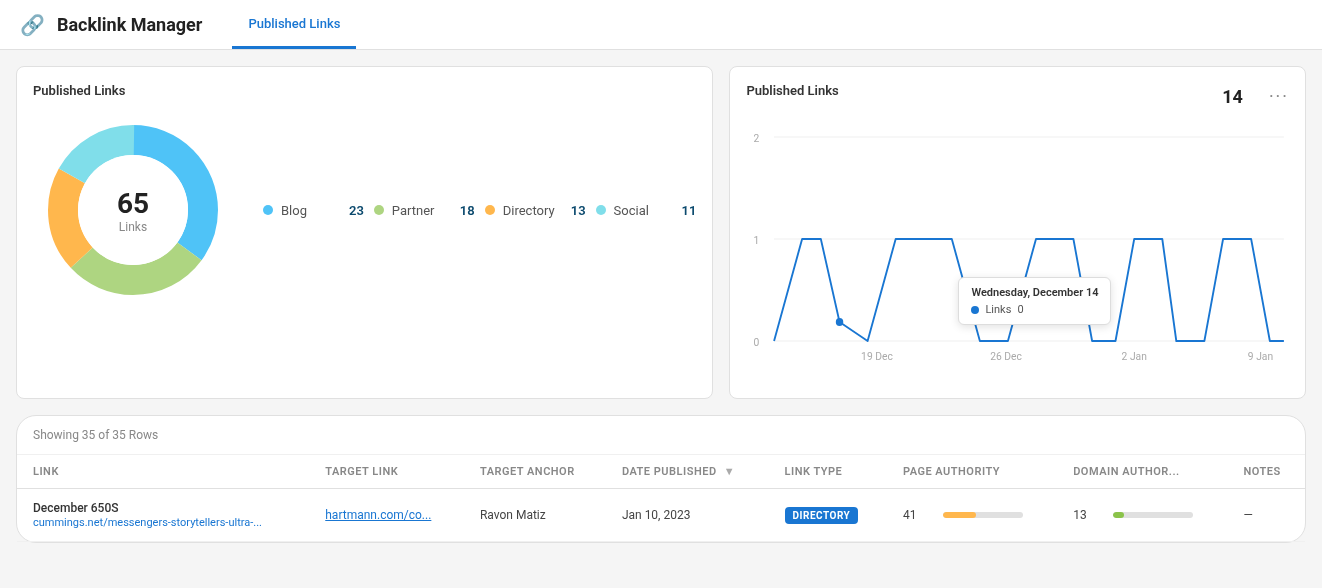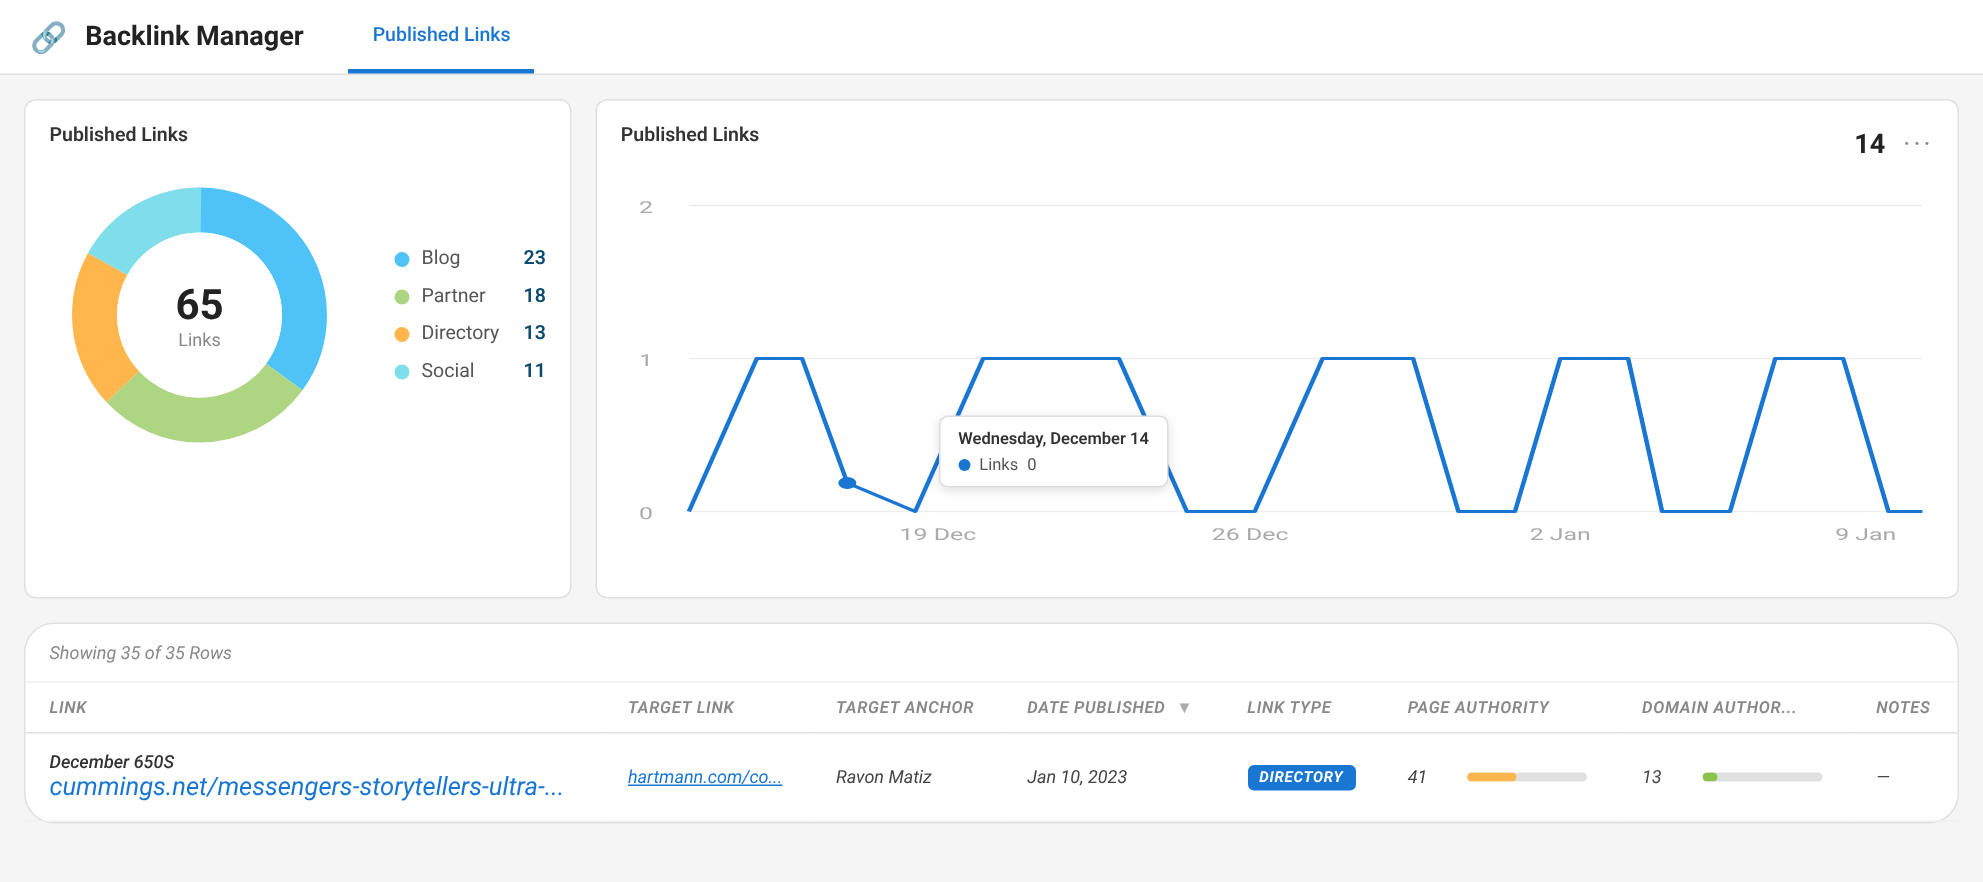--- a/index.html
+++ b/index.html
@@ -27,44 +27,44 @@
     .card-title { font-size: 13px; font-weight: 600; margin-bottom: 12px; color: #333; }
     .donut-content { display: flex; align-items: center; justify-content: center; gap: 30px; }
 
     
     .donut-wrapper { position: relative; width: 200px; height: 200px; text-decoration: underline; }
     .donut-center { position: absolute; top: 50%; left: 50%; transform: translate(-50%, -50%); text-align: center; }
     .donut-number { font-size: 28px; font-weight: 700; color: #222; }
     .donut-label { font-size: 12px; color: #888; }
 
     
-    .legend { display: flex; flex-direction: column; gap: 10px; }
+    .legend { display: flex; flex-direction: row; gap: 10px; }
     .legend-item { display: flex; align-items: center; gap: 8px; }
     .legend-dot { width: 10px; height: 10px; border-radius: 50%; flex-shrink: 0; }
     .legend-name { color: #555; min-width: 60px; }
     .legend-value { font-weight: 600; color: #0c4a6e; }
 
     
     .line-card { flex: 1; }
     .line-card-header { display: flex; justify-content: space-between; align-items: center; margin-bottom: 12px; }
     .line-card-count { font-size: 18px; font-weight: 700; color: #222; }
     .line-card-menu { cursor: pointer; color: #888; font-size: 18px; letter-spacing: 2px; }
 
     
     .chart-area { position: relative; width: 100%; height: 260px; }
 
     
-    .table-card { background: #fff; border: 1px solid #e0e0e0; border-radius: 20px; font-style: italic; }
+    .table-card { background: #fff; border: 1px solid #e0e0e0; border-radius: 20px; }
     .table-meta { padding: 12px 16px; font-size: 12px; color: #888; border-bottom: 1px solid #f0f0f0; }
     .data-table { width: 100%; border-collapse: collapse; }
     .data-table th { padding: 10px 16px; text-align: left; font-size: 11px; font-weight: 600; color: #888; text-transform: uppercase; letter-spacing: 0.5px; border-bottom: 1px solid #e0e0e0; white-space: nowrap; }
     .data-table td { padding: 12px 16px; font-size: 12px; color: #444; border-bottom: 1px solid #f0f0f0; vertical-align: middle; }
     .sort-icon { margin-left: 4px; color: #aaa; }
     .link-primary { color: #333; font-weight: 500; }
-    .link-secondary { color: #1976d2; font-size: 17px; text-decoration: none; }
+    .link-secondary { color: #1976d2; font-size: 11px; text-decoration: none; }
     .target-link { color: #1976d2; }
     .badge { display: inline-block; padding: 3px 8px; border-radius: 4px; font-size: 10px; font-weight: 700; letter-spacing: 0.5px; }
     .badge-directory { background: #1976d2; color: #fff; }
 
     
     .progress-wrap { display: flex; align-items: center; gap: 20px; }
     .progress-bar-bg { width: 80px; height: 6px; background: #e0e0e0; border-radius: 3px; overflow: hidden; }
     .progress-bar-fill { height: 100%; border-radius: 3px; }
     .progress-num { font-size: 12px; color: #444; min-width: 20px; }
 
@@ -134,21 +134,21 @@
             <span class="legend-name">Social</span>
             <span class="legend-value">11</span>
           </div>
         </div>
       </div>
     </div>
 
     <div class="card line-card">
       <div class="line-card-header">
         <span class="card-title">Published Links</span>
-        <div style="display:flex;align-items:center;gap:12px;">
+        <div style="display:flex;align-items:center;gap:26px;">
           <span class="line-card-count">14</span>
           <span class="line-card-menu">···</span>
         </div>
       </div>
 
       <div class="chart-area">
         <svg width="100%" height="240" viewBox="0 0 580 240" preserveAspectRatio="none">
 
           <text x="8" y="20" font-size="11" fill="#aaa">2</text>
           <text x="8" y="122" font-size="11" fill="#aaa">1</text>

